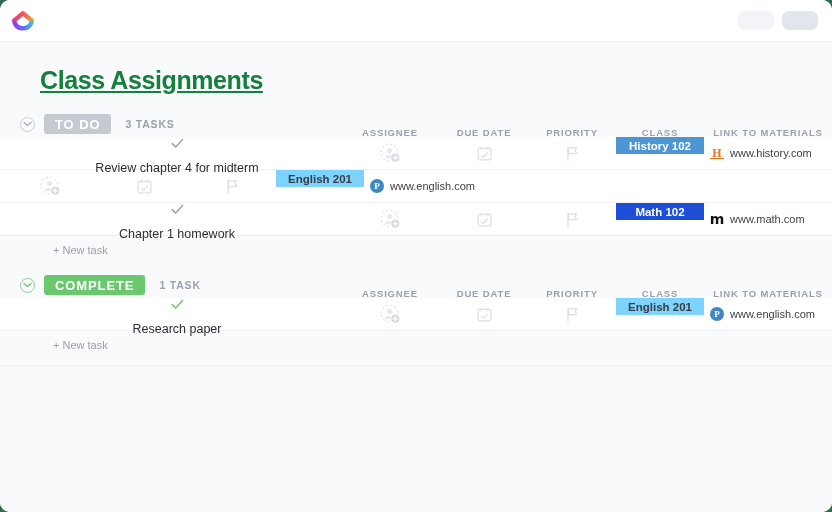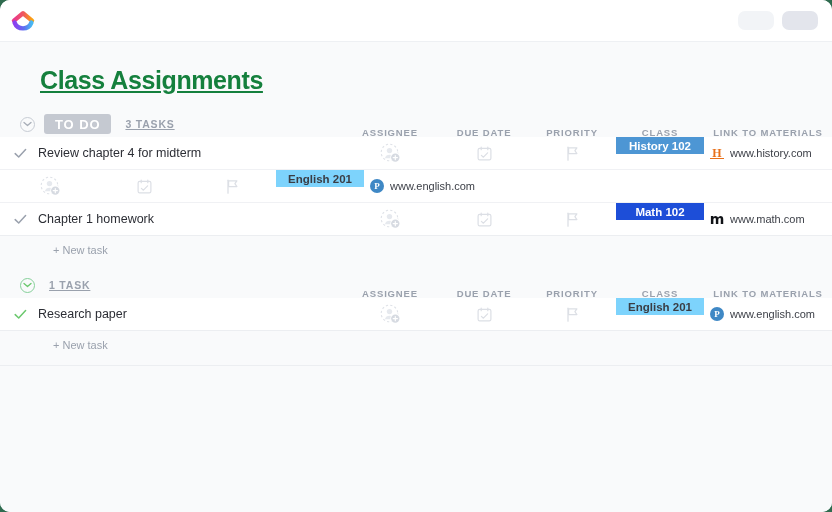--- a/index.html
+++ b/index.html
@@ -116,21 +116,20 @@
   }
   .status-badge.todo     { background: #c5c9d1; }
   .status-badge.complete { background: #6bc86e; }
 
   .task-count {
     margin-left: 14px;
     font-size: 10.5px;
     font-weight: bold;
     letter-spacing: 0.8px;
     color: #9aa1ad;
-    text-decoration: underline;
   }
 
   
   .col-headers {
     position: absolute;
     left: 0; right: 0; top: 8px;
     height: 26px;
     display: flex;
     align-items: center;
     pointer-events: none;
@@ -138,21 +137,21 @@
   .col-head {
     font-size: 9.5px;
     font-weight: bold;
     letter-spacing: 0.85px;
     color: #9aa1ad;
     text-align: center;
     pointer-events: auto;
   }
 
   
-  .c-name     { width: 340px; }
+  .c-name     { width: 340px; flex-direction: column; }
   .c-assignee { width: 100px; }
   .c-due      { width: 88px; }
   .c-priority { width: 88px; }
   .c-class    { width: 88px; }
   .c-link     { width: 128px; }
 
   
   .rows { background: #ffffff; }
 
   .row {
@@ -431,20 +430,21 @@
     </div>
 
     <div class="group">
 
       <div class="group-header">
         <span class="collapse-btn green">
           <svg width="9" height="6" viewBox="0 0 9 6">
             <path d="M1 1.4 L4.5 4.6 L8 1.4" fill="none" stroke="#6bc86e" stroke-width="1.3" stroke-linecap="round" stroke-linejoin="round"></path>
           </svg>
         </span>
+        <span class="status-badge complete">COMPLETE</span>
         <span class="task-count">1 TASK</span>
 
         <div class="col-headers">
           <span class="c-name"></span>
           <span class="col-head c-assignee">ASSIGNEE</span>
           <span class="col-head c-due">DUE DATE</span>
           <span class="col-head c-priority">PRIORITY</span>
           <span class="col-head c-class">CLASS</span>
           <span class="col-head c-link">LINK TO MATERIALS</span>
         </div>

